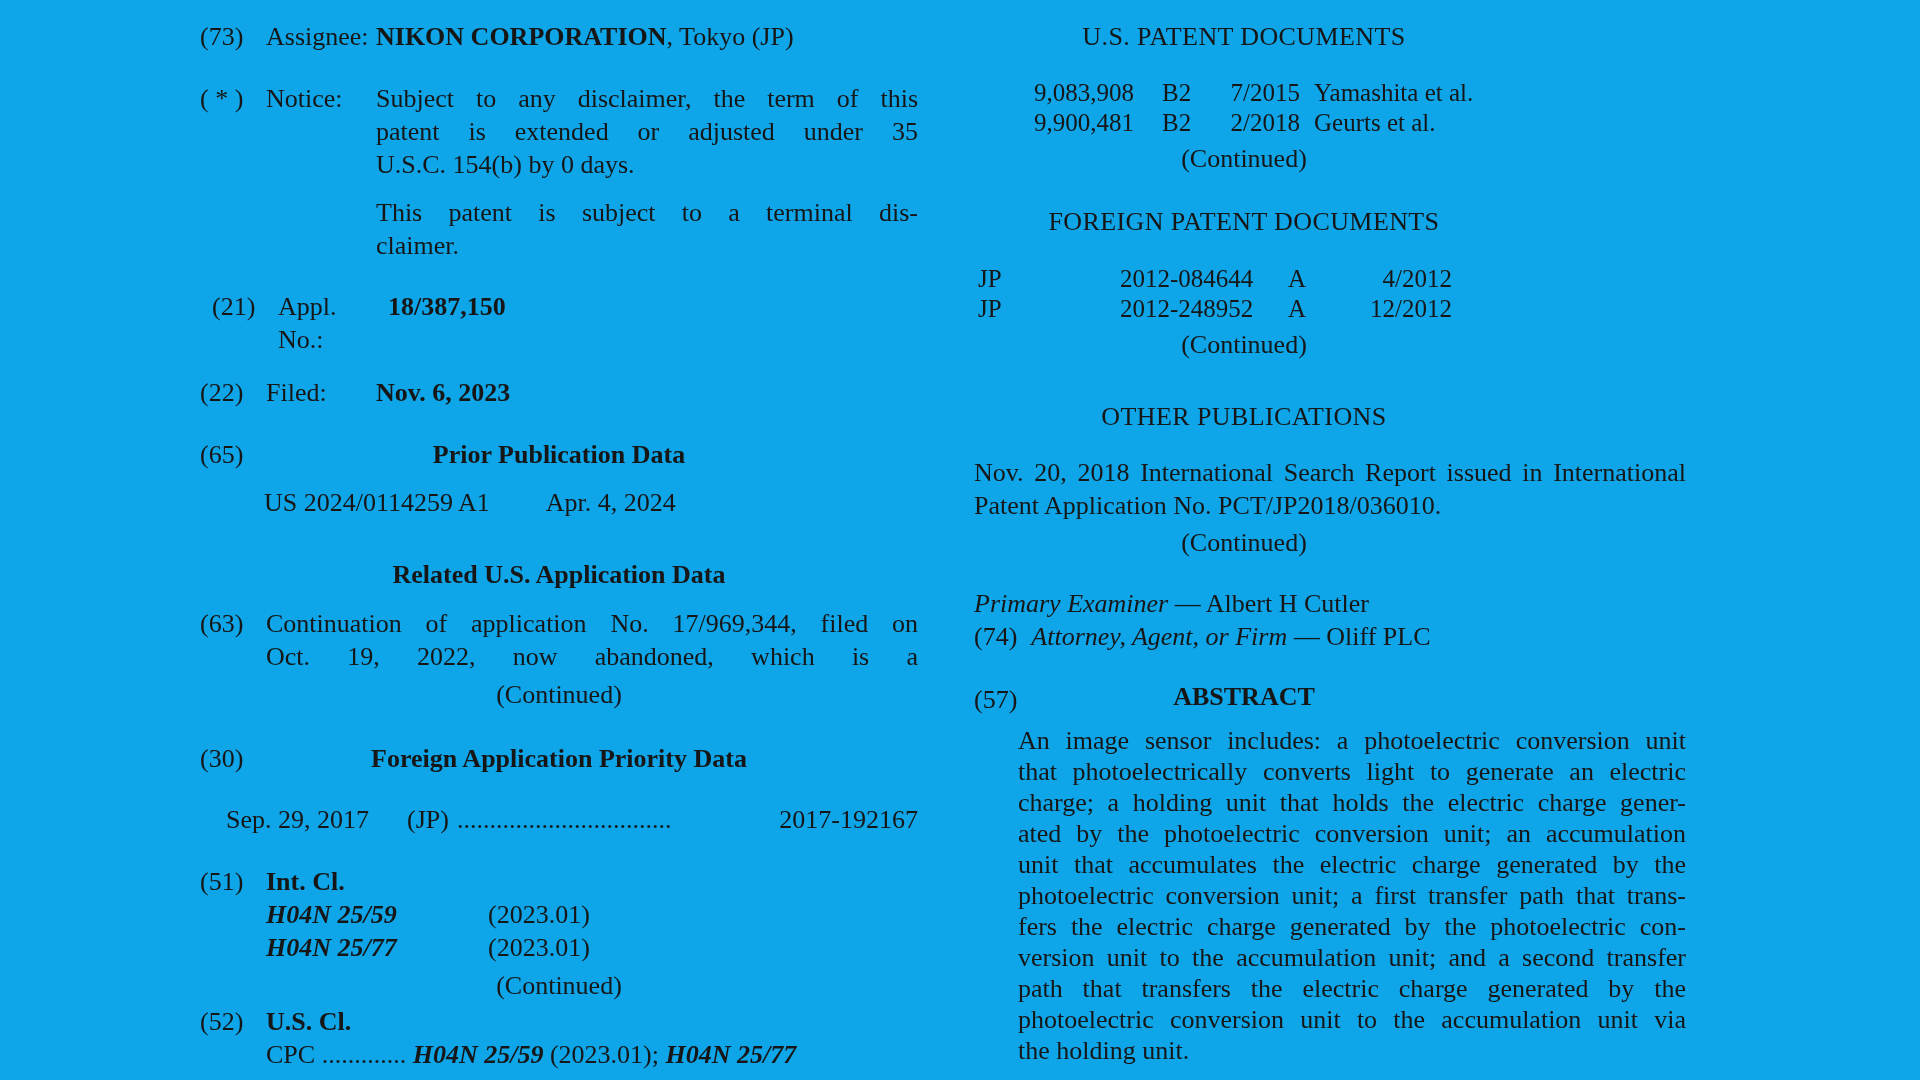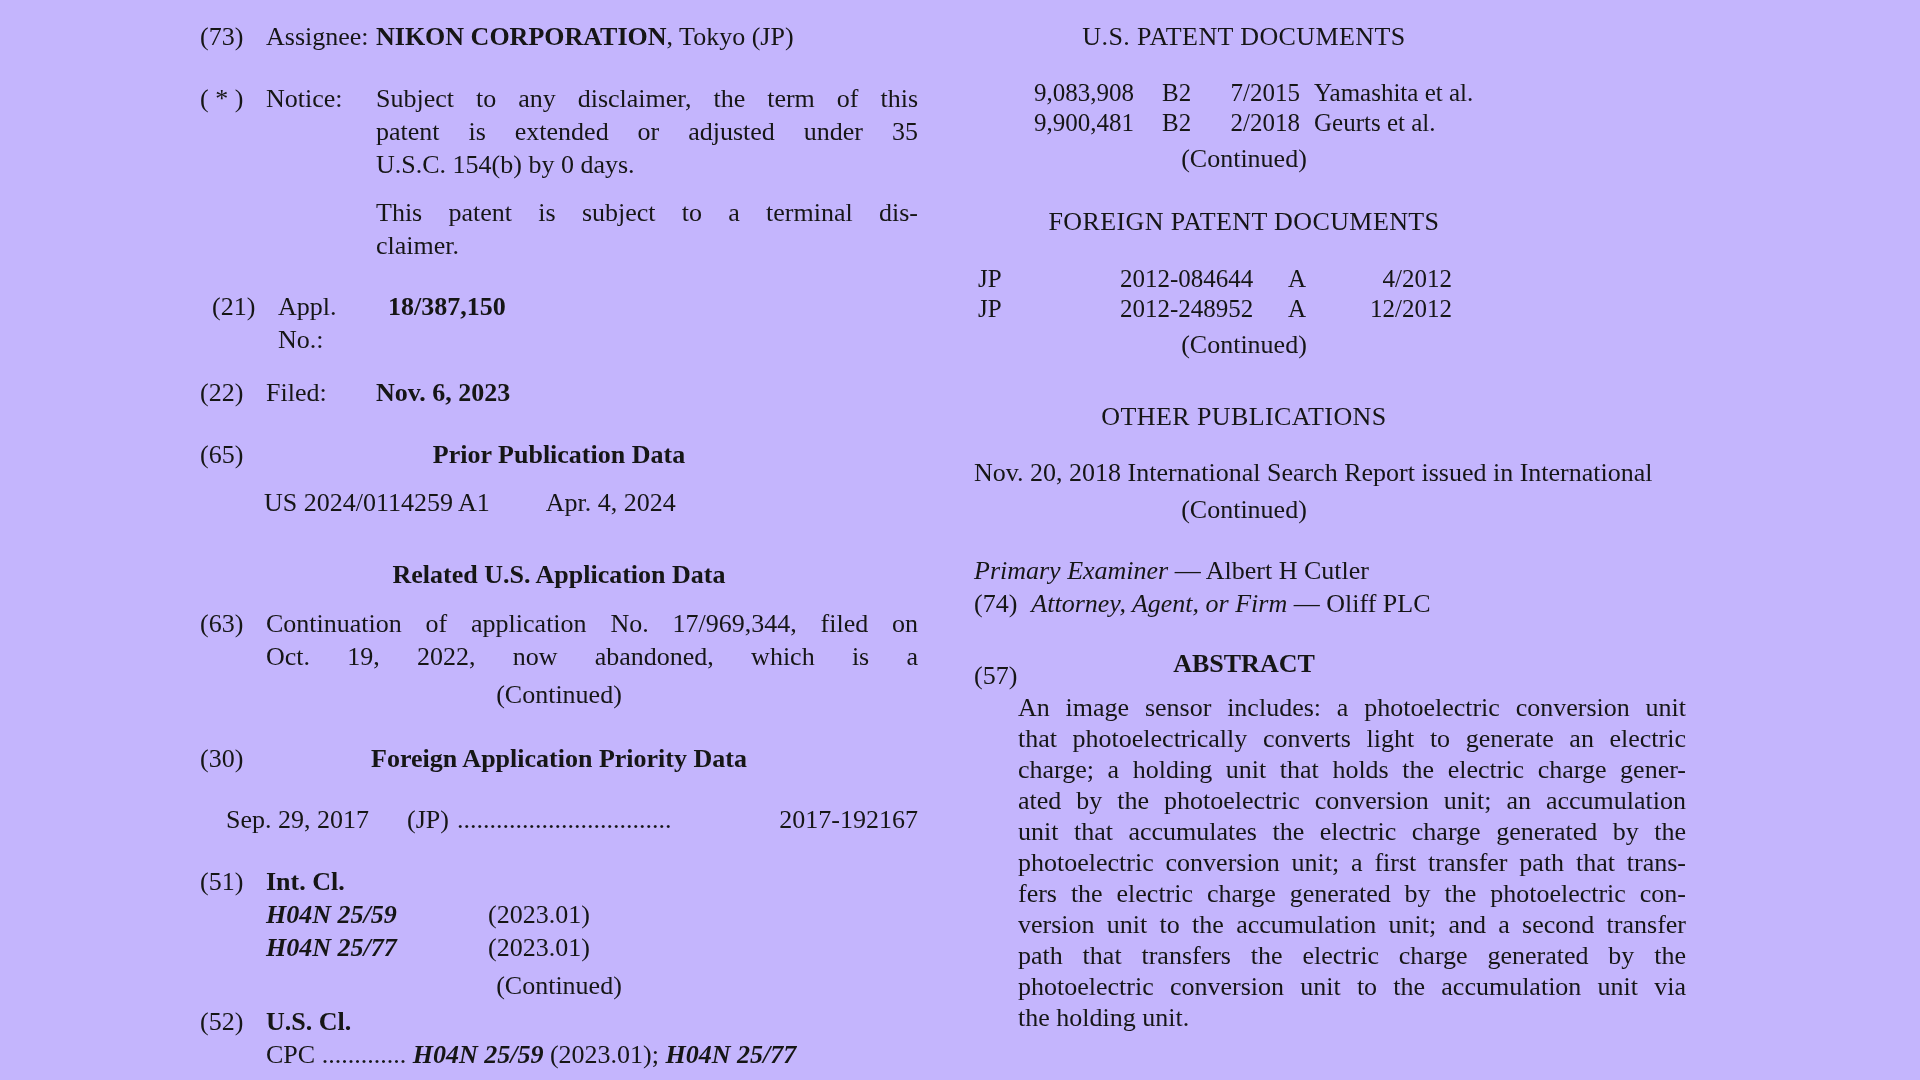--- a/index.html
+++ b/index.html
@@ -1,17 +1,17 @@
 <!DOCTYPE html>
 <html><head>
 <meta charset="utf-8">
 <style>
   html,body{margin:0;padding:0;background:#e8e8e8;}
   .page{
-    position:relative;width:1920px;height:1080px;background:#c4b5fd;
+    position:relative;width:1920px;height:1080px;background:#0ea5e9;
     overflow:hidden;color:#161616;
     font-family:"Liberation Serif","DejaVu Serif",serif;
     font-size:26px;line-height:33px;
   }
   .col{position:absolute;top:20px;}
   .col-left{left:200px;width:718px;}
   .col-right{left:974px;width:712px;}
 
   
   .frow{display:grid;grid-template-columns:66px 110px 1fr;}
@@ -66,21 +66,21 @@
   .m-usrows{margin-top:25px;}
   .m-contr{margin-top:4px;}
   .m-foreign{margin-top:30px;}
   .m-frgrows{margin-top:26px;}
   .m-other{margin-top:39px;}
   .oppara{margin-top:23px;}
   .m-exam{margin-top:28px;}
   .attline{display:flex;gap:14px;}
   .m-abs-head{margin-top:27px;}
   .abshead{position:relative;}
-  .abshead .code{position:absolute;left:0;top:12px;}
+  .abshead .code{position:absolute;left:0;top:3px;}
   .abshead .sechead{width:540px;}
   .abstext{margin-top:12px;line-height:31px;margin-left:44px;}
 </style>
 </head>
 <body>
 
 <div class="page">
 
   <div class="col col-left">
 
@@ -214,20 +214,21 @@
           <span>A</span>
           <span class="f-date">12/2012</span>
         </div>
       </div>
     <div class="cont-r m-contr">(Continued)</div>
 
     <div class="capshead m-other">OTHER PUBLICATIONS</div>
     <div class="jpara oppara">
 
     <div class="line">Nov. 20, 2018 International Search Report issued in International</div>
+        <div class="line">Patent Application No. PCT/JP2018/036010.</div>
       </div>
     <div class="cont-r m-contr">(Continued)</div>
 
     <div class="m-exam"><span class="s-i">Primary Examiner</span><span class="s-n"> — Albert H Cutler</span></div>
     <div class="attline">
       <span class="code">(74)</span>
       <span><span class="s-i">Attorney, Agent, or Firm</span><span class="s-n"> — Oliff PLC</span></span>
     </div>
 
     <div class="abshead m-abs-head">

